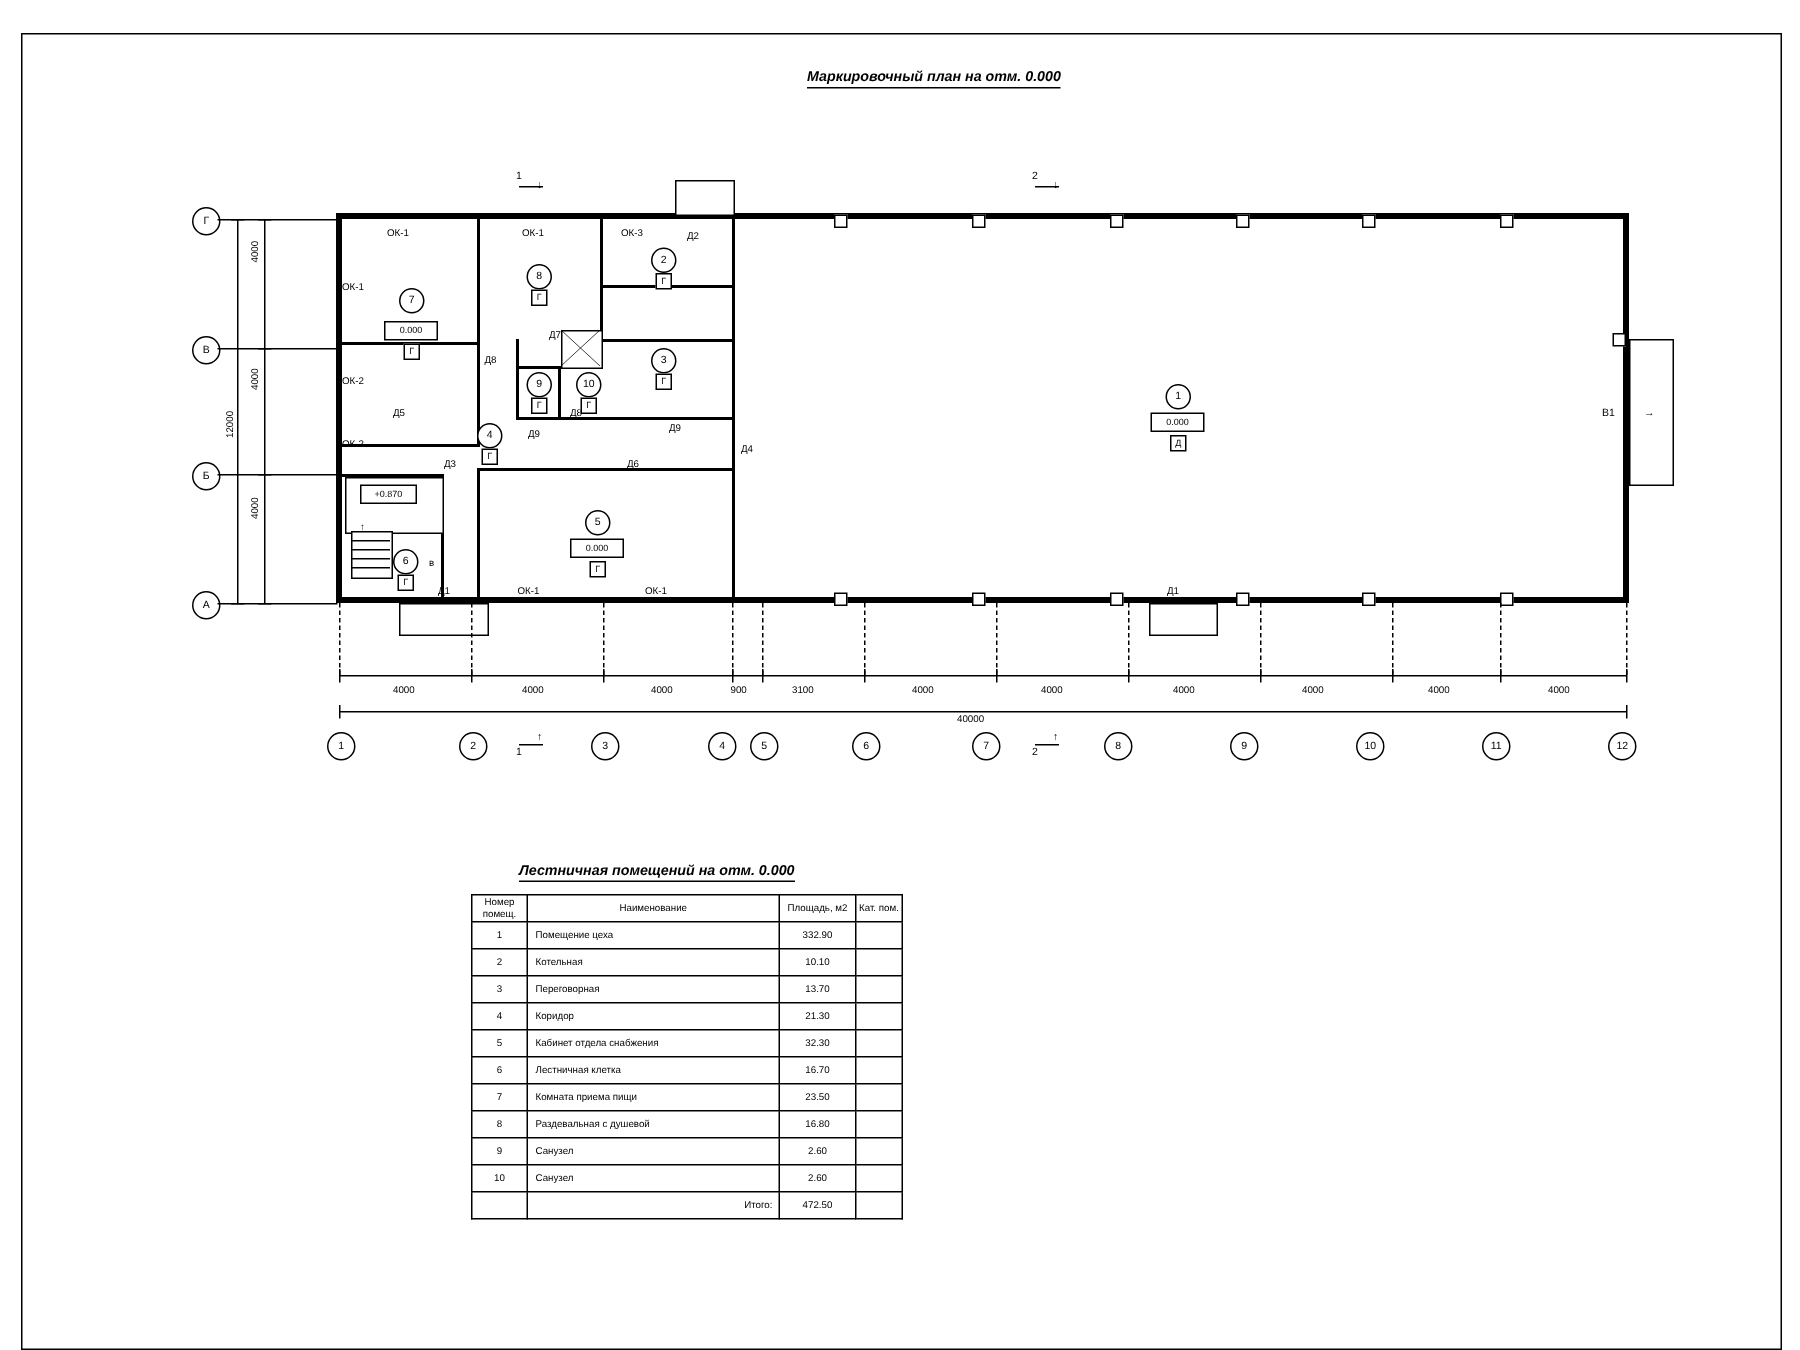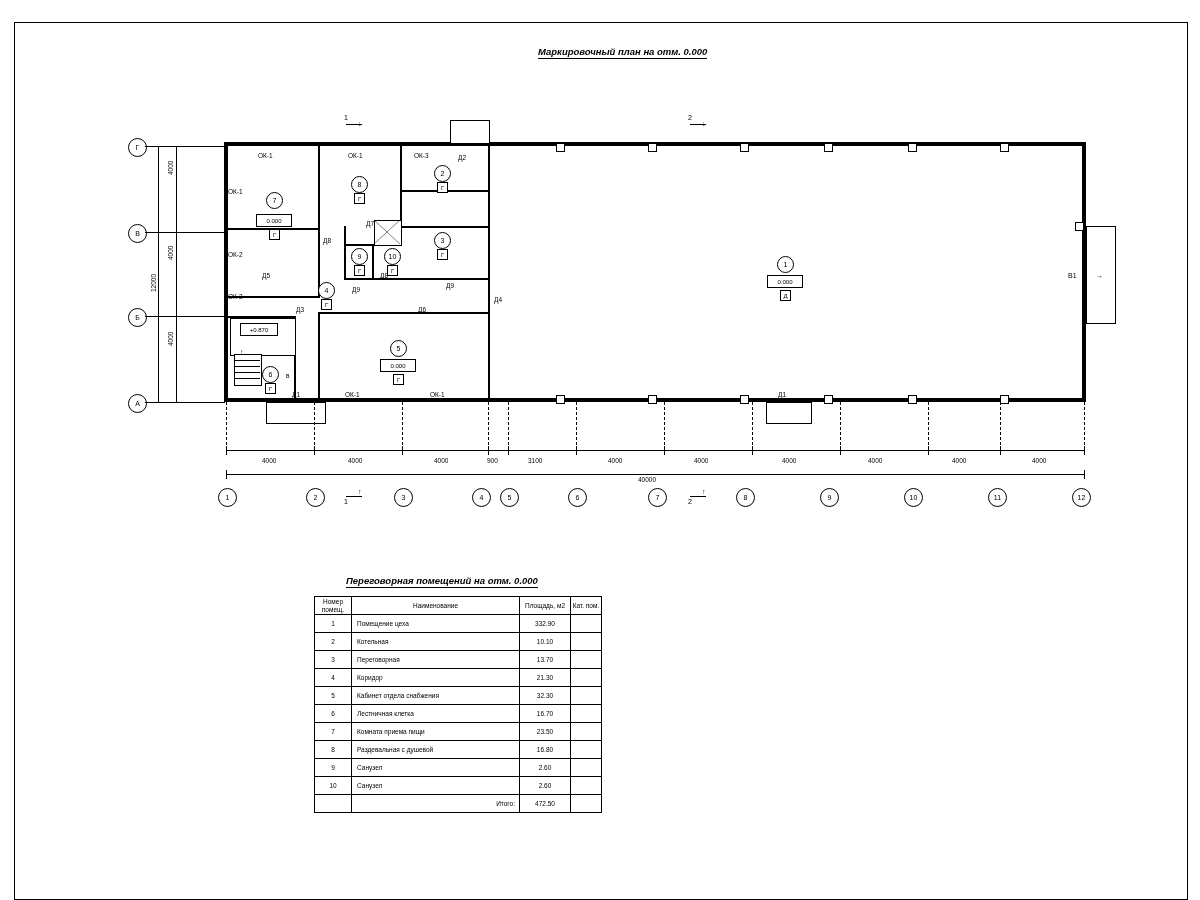--- a/index.html
+++ b/index.html
@@ -246,21 +246,21 @@
     <div class="circ ax" style="left:500px;top:478px;">5</div>
     <div class="circ ax" style="left:568px;top:478px;">6</div>
     <div class="circ ax" style="left:648px;top:478px;">7</div>
     <div class="circ ax" style="left:736px;top:478px;">8</div>
     <div class="circ ax" style="left:820px;top:478px;">9</div>
     <div class="circ ax" style="left:904px;top:478px;">10</div>
     <div class="circ ax" style="left:988px;top:478px;">11</div>
     <div class="circ ax" style="left:1072px;top:478px;">12</div>
   </div>
 
-  <div class="ttl" id="expl-title">Переговорная помещений на отм. 0.000</div>
+  <div class="ttl" id="expl-title">Лестничная помещений на отм. 0.000</div>
 
   <table class="expl">
     <thead>
       <tr>
         <th class="c-num">Номер помещ.</th>
         <th class="c-name" style="text-align:center;padding-left:0 !important;">Наименование</th>
         <th class="c-area">Площадь, м2</th>
         <th class="c-cat">Кат. пом.</th>
       </tr>
     </thead>

